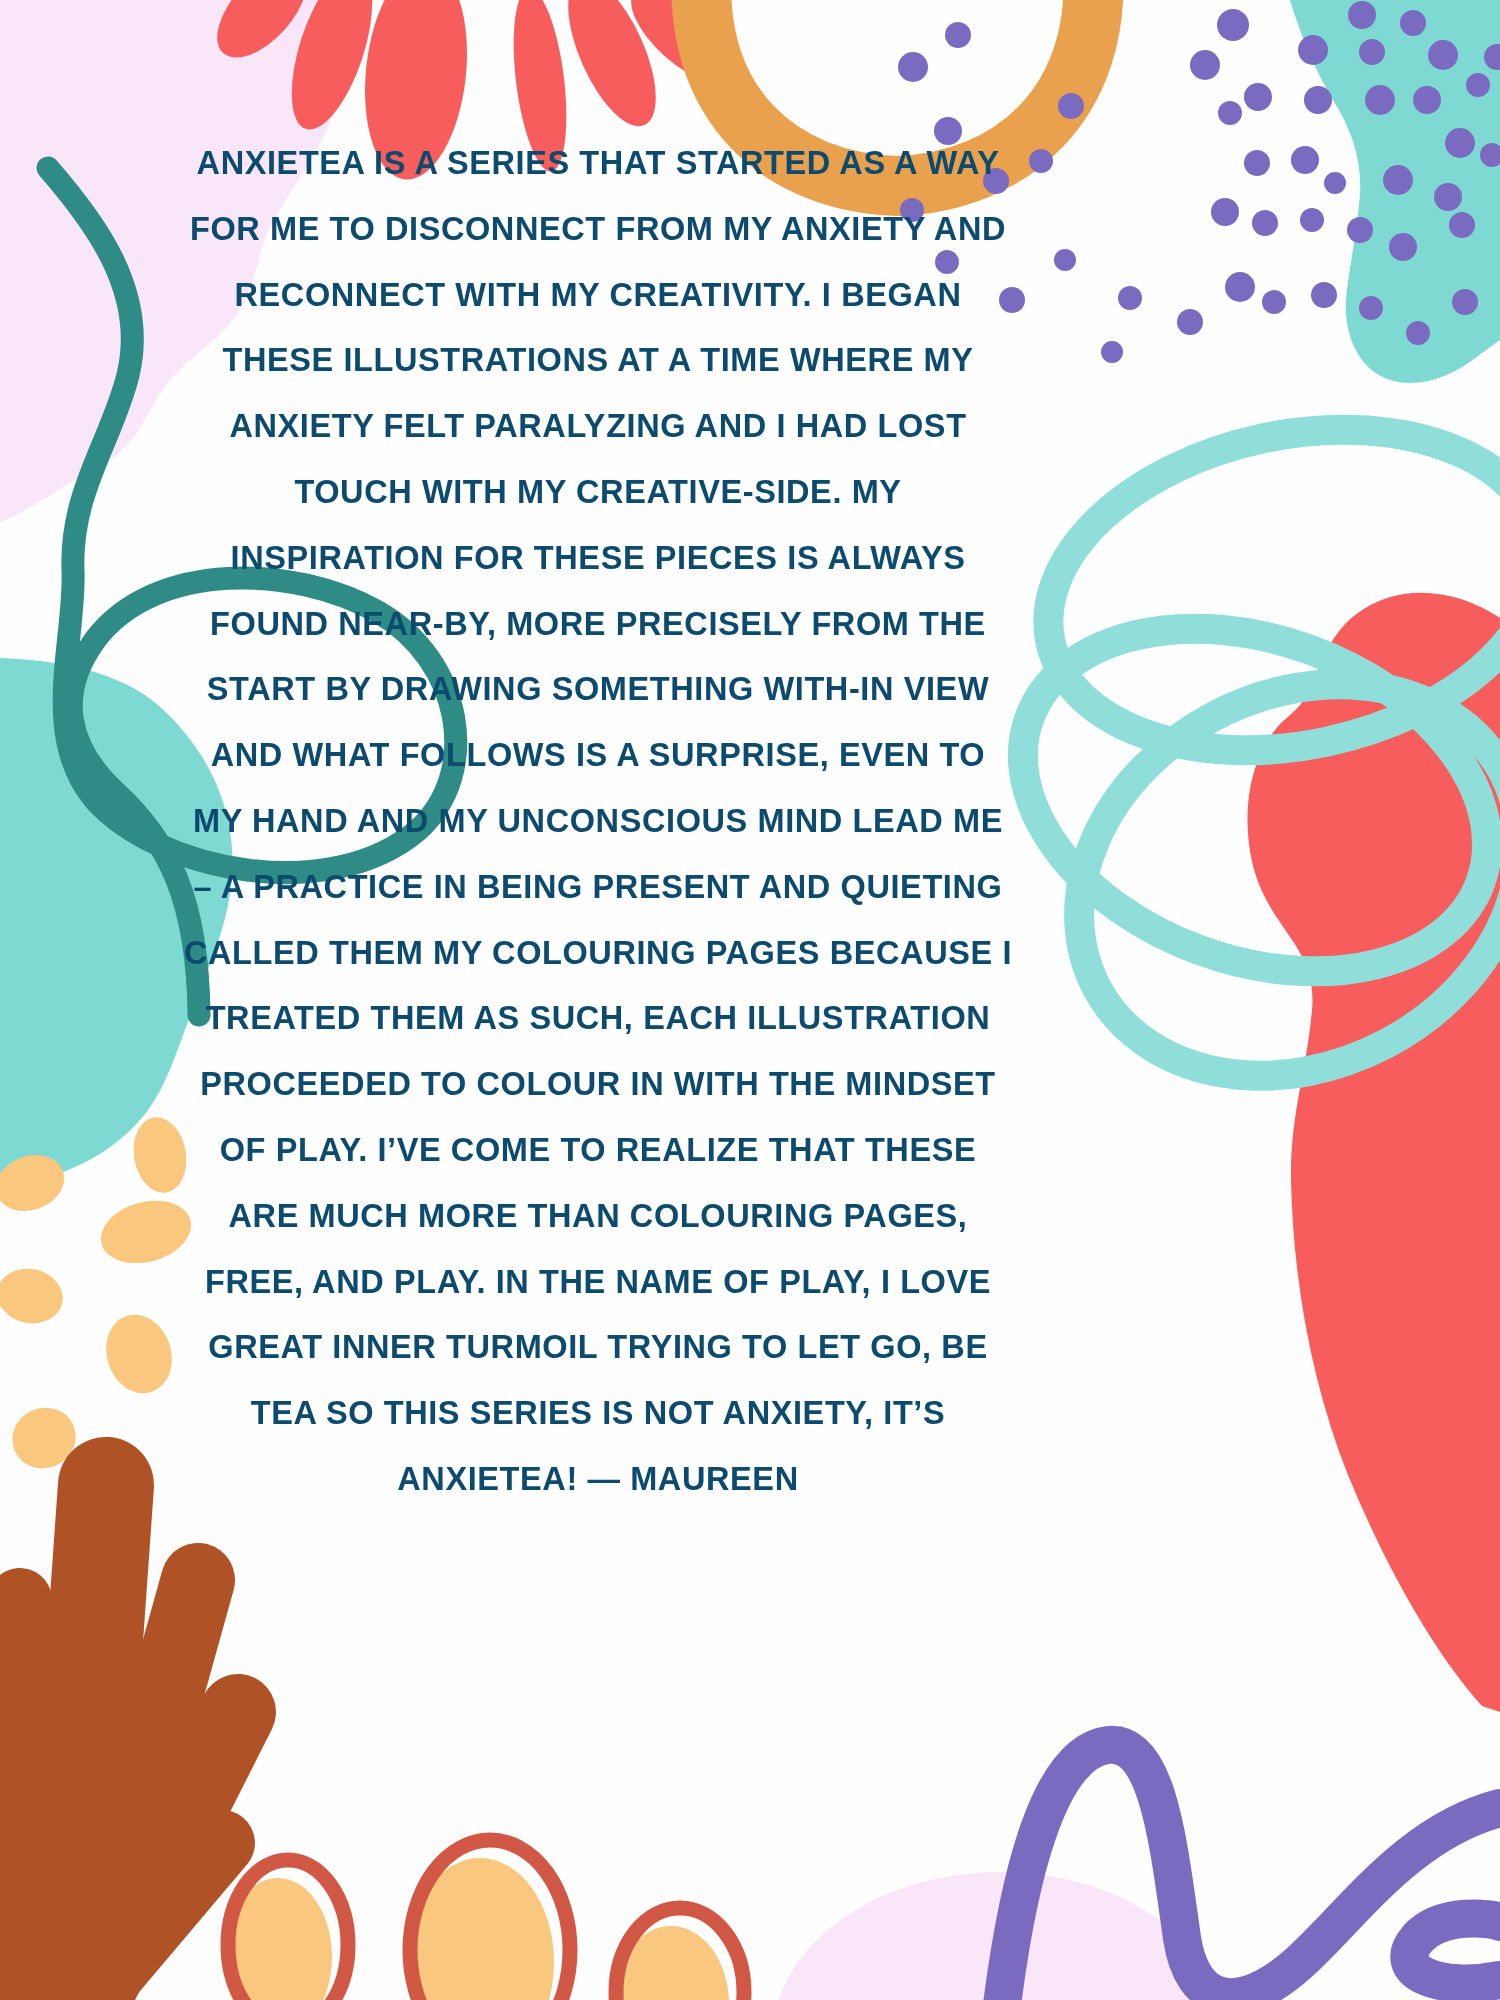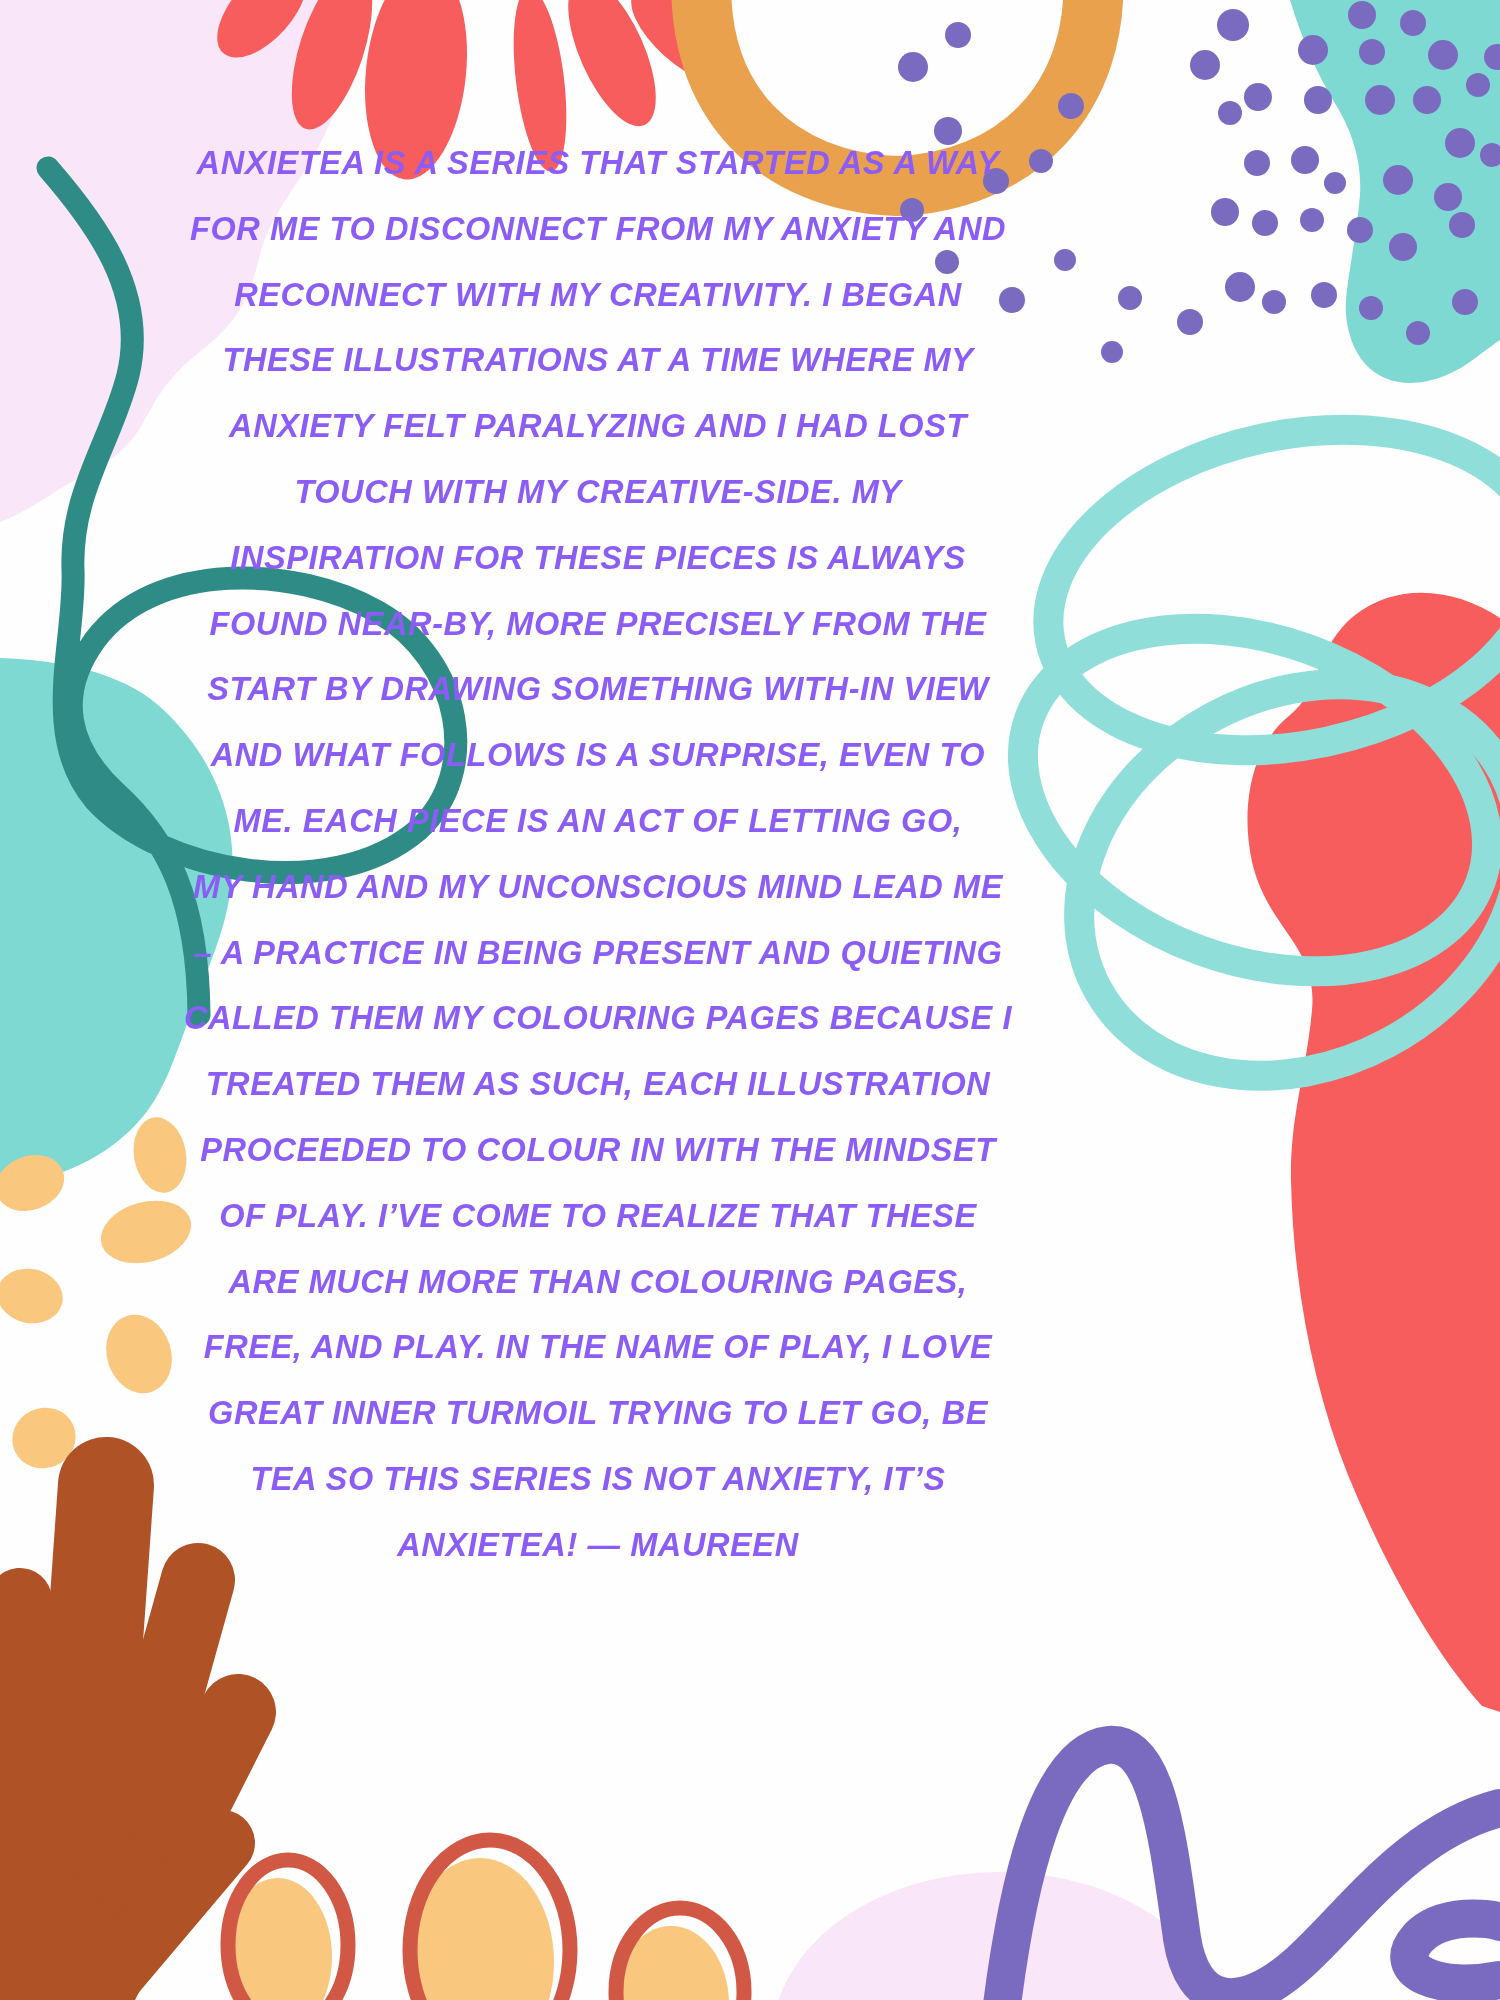--- a/index.html
+++ b/index.html
@@ -144,32 +144,31 @@
         <ellipse cx="480" cy="1962" rx="74" ry="104" fill="#F9C87E"></ellipse>
         <ellipse fill="none" stroke-width="15" cx="490" cy="1950" rx="80" ry="110" stroke="#D15845"></ellipse>
       </g>
       <g>
         <ellipse cx="671" cy="2004" rx="58" ry="78" fill="#F9C87E"></ellipse>
         <ellipse fill="none" stroke-width="15" cx="680" cy="1992" rx="64" ry="84" stroke="#D15845"></ellipse>
       </g>
     </g>
   </svg>
 
-  <div class="statement" style="color: #8b5cf6; font-style: italic;">
+  <div class="statement" style="color: #0c4a6e;">
       <div class="line">ANXIETEA IS A SERIES THAT STARTED AS A WAY</div>
       <div class="line">FOR ME TO DISCONNECT FROM MY ANXIETY AND</div>
       <div class="line">RECONNECT WITH MY CREATIVITY. I BEGAN</div>
       <div class="line">THESE ILLUSTRATIONS AT A TIME WHERE MY</div>
       <div class="line">ANXIETY FELT PARALYZING AND I HAD LOST</div>
       <div class="line">TOUCH WITH MY CREATIVE-SIDE. MY</div>
       <div class="line">INSPIRATION FOR THESE PIECES IS ALWAYS</div>
       <div class="line">FOUND NEAR-BY, MORE PRECISELY FROM THE</div>
       <div class="line">START BY DRAWING SOMETHING WITH-IN VIEW</div>
       <div class="line">AND WHAT FOLLOWS IS A SURPRISE, EVEN TO</div>
-      <div class="line">ME. EACH PIECE IS AN ACT OF LETTING GO,</div>
       <div class="line">MY HAND AND MY UNCONSCIOUS MIND LEAD ME</div>
       <div class="line">– A PRACTICE IN BEING PRESENT AND QUIETING</div>
       <div class="line">CALLED THEM MY COLOURING PAGES BECAUSE I</div>
       <div class="line">TREATED THEM AS SUCH, EACH ILLUSTRATION</div>
       <div class="line">PROCEEDED TO COLOUR IN WITH THE MINDSET</div>
       <div class="line">OF PLAY. I’VE COME TO REALIZE THAT THESE</div>
       <div class="line">ARE MUCH MORE THAN COLOURING PAGES,</div>
       <div class="line">FREE, AND PLAY. IN THE NAME OF PLAY, I LOVE</div>
       <div class="line">GREAT INNER TURMOIL TRYING TO LET GO, BE</div>
       <div class="line">TEA SO THIS SERIES IS NOT ANXIETY, IT’S</div>

